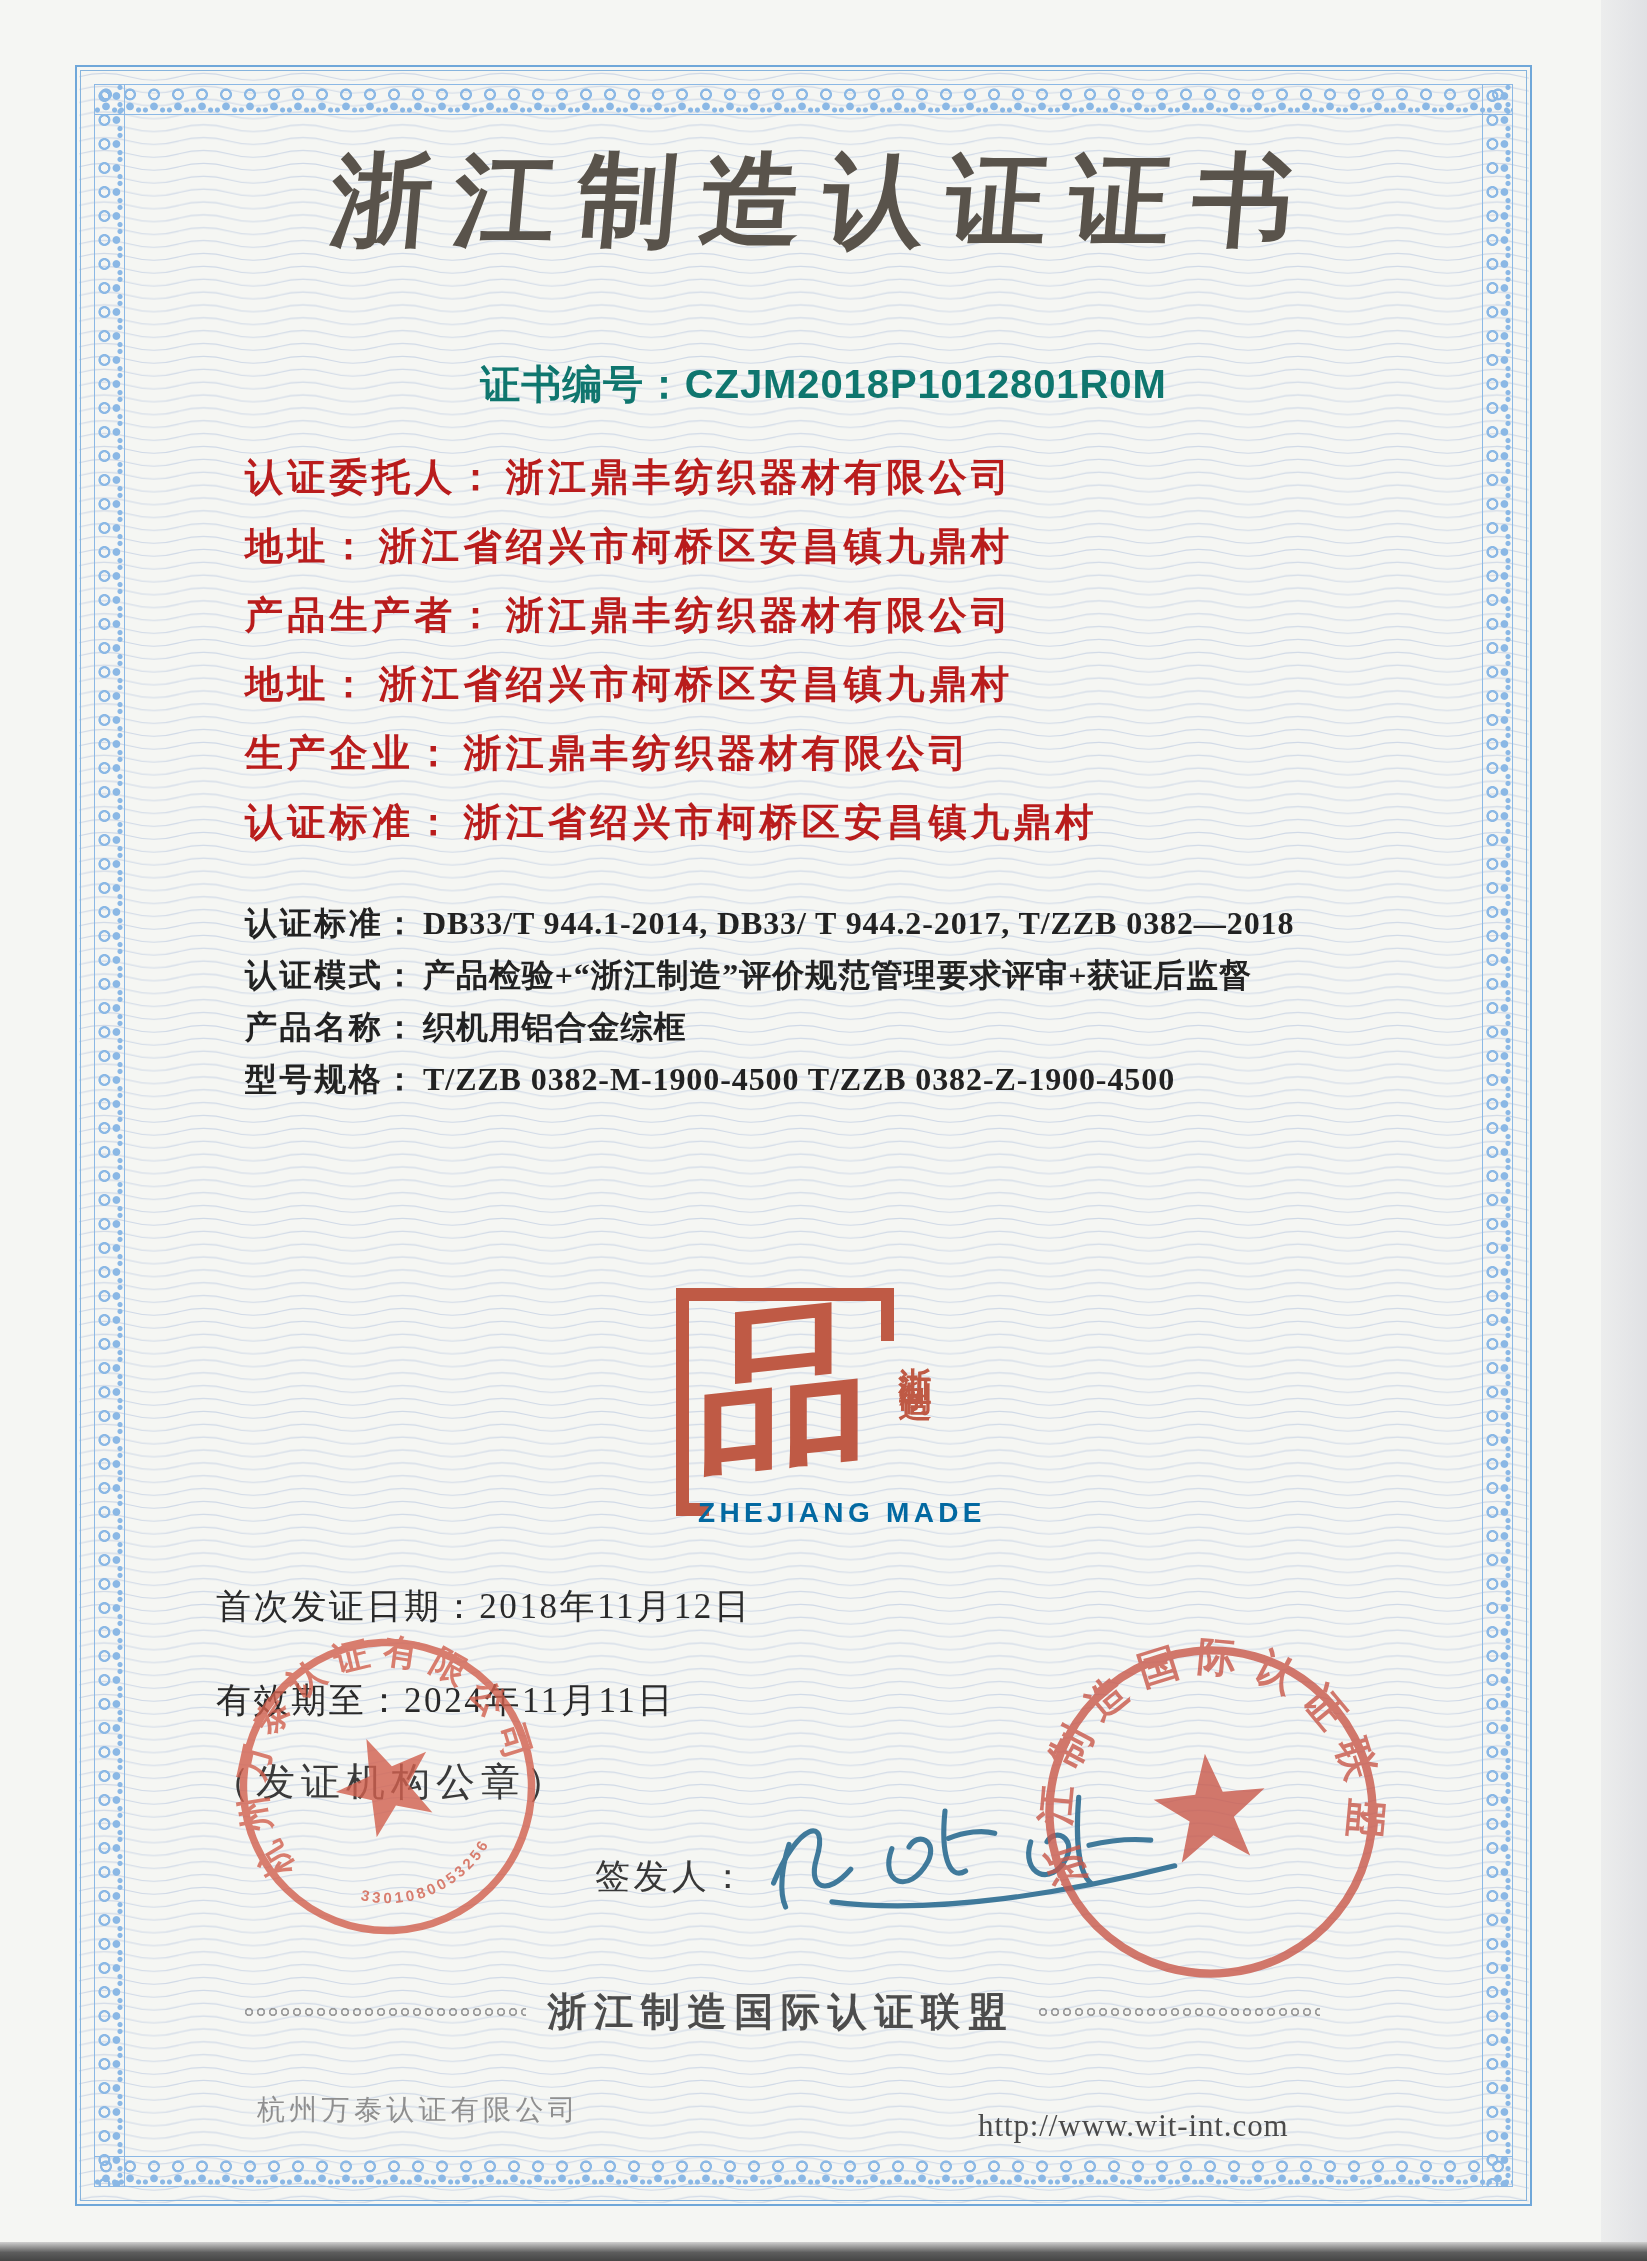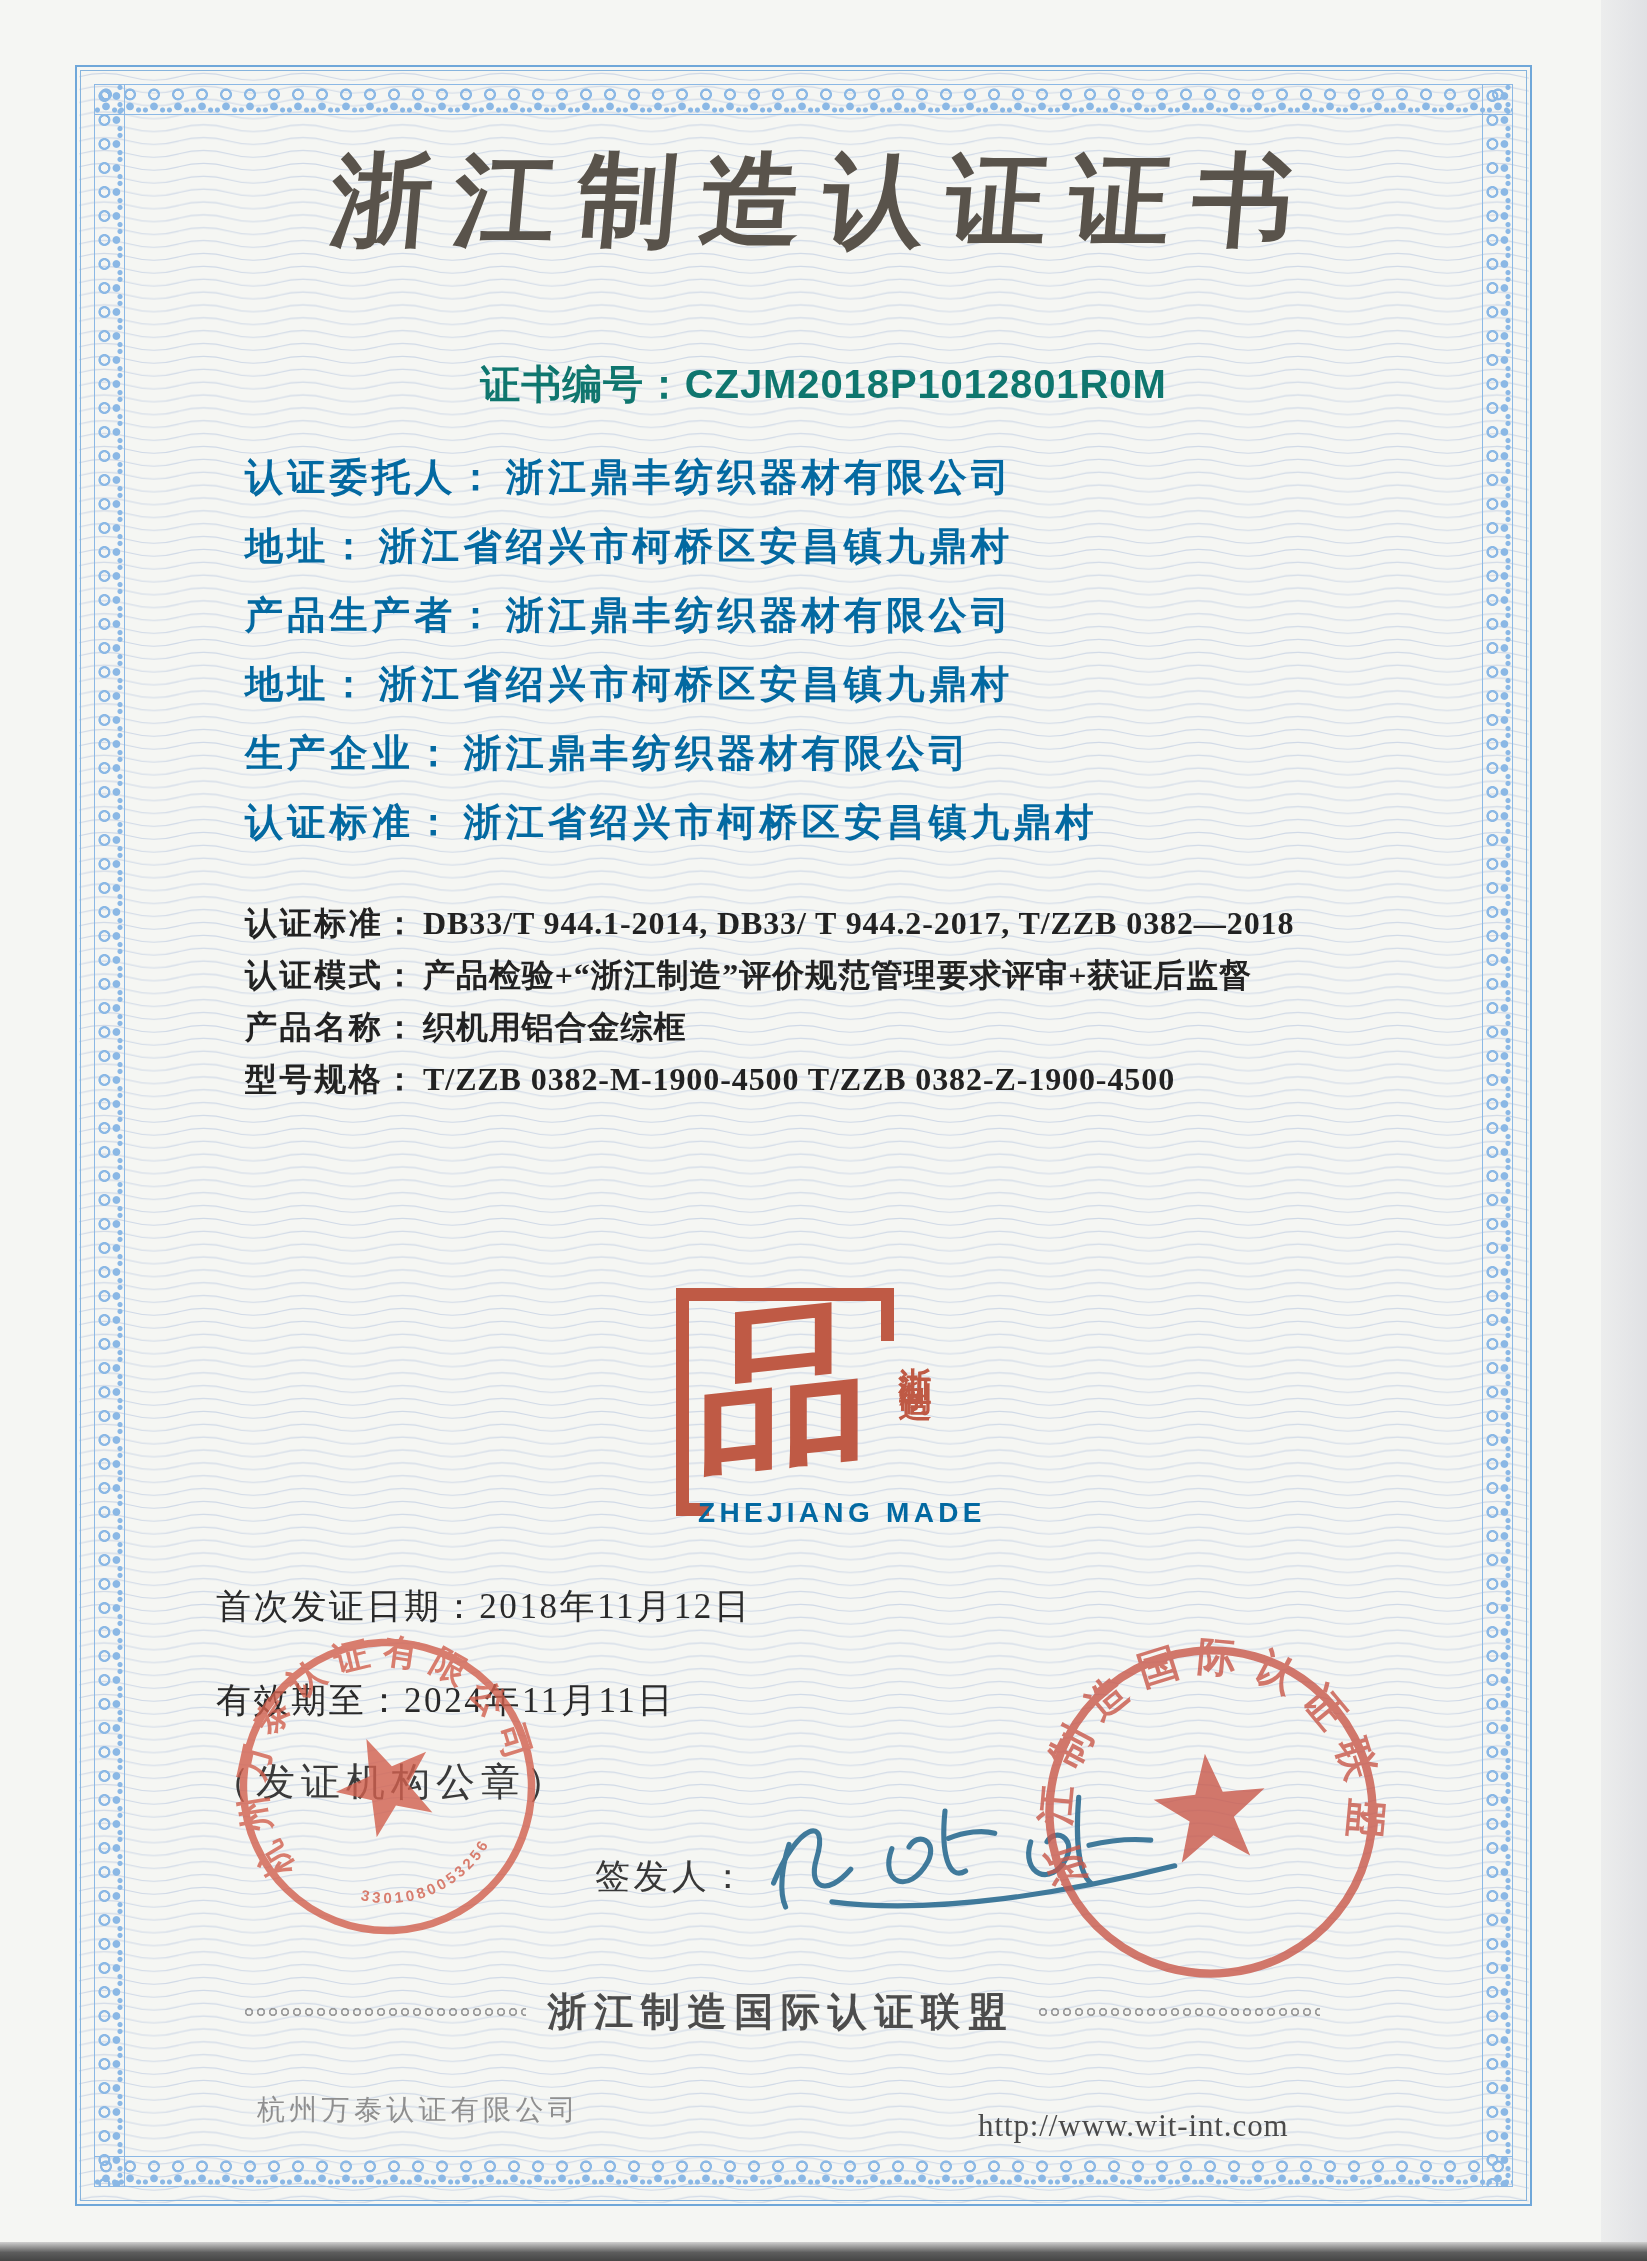--- a/index.html
+++ b/index.html
@@ -38,21 +38,21 @@
   .band.left{left:17px;} .band.right{right:17px;}
 
   
   .content{position:absolute;inset:0;z-index:2;}
   .title{position:absolute;top:134px;left:0;width:100%;text-align:center;
     font-family:"Liberation Serif","DejaVu Serif",serif;font-size:101px;font-weight:bold;
     color:#59534b;letter-spacing:22px;transform:skewX(-5deg);}
   .certno{position:absolute;top:357px;left:0;width:100%;text-align:center;
     font-size:40px;font-weight:600;color:#0f766e;letter-spacing:0.9px;}
   .fields{position:absolute;left:245px;top:453px;}
-  .frow{height:69px;line-height:48px;font-size:38px;font-weight:bold;color:#0369a1;letter-spacing:4.3px;}
+  .frow{height:69px;line-height:48px;font-size:38px;font-weight:bold;color:#b91c1c;letter-spacing:4.3px;}
   .frow .flabel{margin-right:6.9px;}
   .details{position:absolute;left:245px;top:904px;}
   .drow{height:52px;line-height:38px;font-size:32px;color:#222;}
   .drow .dlabel{font-weight:bold;letter-spacing:2.6px;margin-right:5.1px;}
   .drow .dvalue{font-family:"Liberation Serif","DejaVu Serif",serif;font-weight:600;letter-spacing:0.9px;}
   .statement{position:absolute;left:225px;top:1137px;width:1208px;
     font-family:"Liberation Serif","DejaVu Serif",serif;font-size:30px;line-height:57px;
     color:#262626;text-indent:2.2em;text-align:justify;letter-spacing:0.9px;}
 
   

